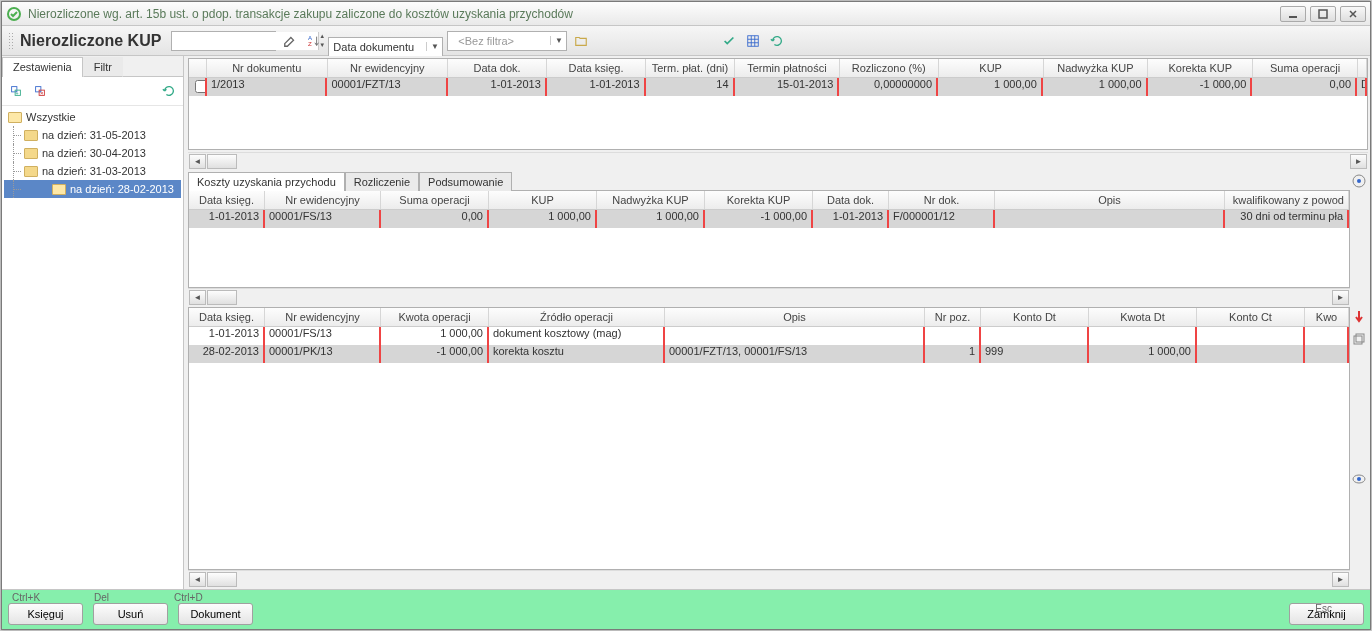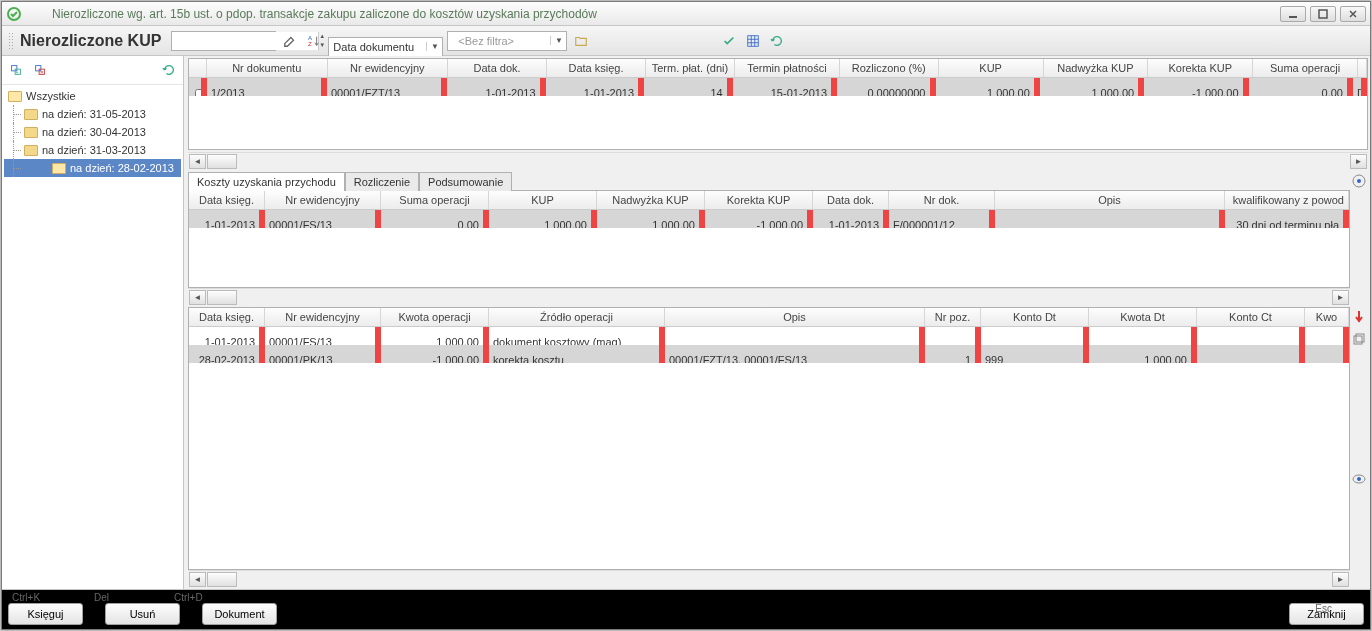--- a/index.html
+++ b/index.html
@@ -1,18 +1,18 @@
 <!DOCTYPE html>
 <html><head>
 <meta charset="utf-8">
 <style>
 * { box-sizing: border-box; margin: 0; padding: 0; }
 body { font-family: Tahoma, Arial, sans-serif; font-size: 11px; color: #333; background: #d4d4d4; width: 1372px; height: 631px; overflow: hidden; position: relative; }
 .window { width: 1370px; height: 629px; margin: 1px; background: #f0f0f0; border: 1px solid #7a7a7a; box-shadow: 0 0 3px rgba(0,0,0,.3); display: flex; flex-direction: column; }
-.titlebar { height: 24px; background: linear-gradient(#fdfdfd,#e9e9e9); border-bottom: 1px solid #c6c6c6; display: flex; align-items: center; padding: 0 4px; color: #5a7a5a; font-size: 12px; gap: 24px; }
+.titlebar { height: 24px; background: linear-gradient(#fdfdfd,#e9e9e9); border-bottom: 1px solid #c6c6c6; display: flex; align-items: center; padding: 0 4px; color: #5a7a5a; font-size: 12px; }
 .titlebar .icon { width: 16px; height: 16px; margin-right: 6px; color: #4caf50; }
 .titlebar .title { flex: 1; }
 .winbtns { display: flex; gap: 4px; }
 .winbtn { width: 26px; height: 16px; border: 1px solid #aaa; border-radius: 2px; background: linear-gradient(#f8f8f8,#dedede); display: flex; align-items: center; justify-content: center; font-size: 10px; color: #555; }
 .winbtn svg { width: 10px; height: 10px; }
 .toolbar { height: 30px; background: linear-gradient(#f6f6f6,#e4e4e4); border-bottom: 1px solid #c6c6c6; display: flex; align-items: center; padding: 0 6px; gap: 4px; }
 .toolbar .handle { width: 6px; height: 18px; background-image: radial-gradient(#aaa 1px, transparent 1px); background-size: 3px 3px; }
 .heading { font-size: 16px; font-weight: bold; color: #333; margin: 0 6px 0 2px; }
 .spin { width: 105px; height: 20px; background: #fff; border: 1px solid #b0b0b0; display: flex; }
 .spin input { flex: 1; border: none; outline: none; font-size: 11px; padding: 0 2px; }
@@ -40,33 +40,33 @@
 .tree-item.sub::before { content: ''; position: absolute; left: 9px; top: 0; bottom: 0; border-left: 1px dotted #999; }
 .tree-item.sub::after { content: ''; position: absolute; left: 9px; top: 9px; width: 8px; border-top: 1px dotted #999; }
 .tree-item.sel { background: #5b87c7; color: #fff; padding-left: 48px; }
 .folder-icon { width: 14px; height: 11px; background: #f4d88a; border: 1px solid #d0b060; border-radius: 1px; display: inline-block; }
 .folder-icon.open { background: #fde8a8; }
 .main { flex: 1; display: flex; flex-direction: column; overflow: hidden; background: #f0f0f0; padding: 2px 2px 2px 4px; gap: 2px; }
 .grid { background: #fff; border: 1px solid #b0b0b0; overflow: hidden; }
 .ghead { display: flex; background: linear-gradient(#fdfdfd,#ececec); border-bottom: 1px solid #ccc; }
 .ghead .gh { border-right: 1px solid #d6d6d6; padding: 3px 4px; text-align: center; font-size: 11px; color: #444; white-space: nowrap; overflow: hidden; }
 .grow { display: flex; height: 18px; }
-.grow .gc { border-right: 6px solid #ef4444; padding: 9px 4px; font-size: 11px; white-space: nowrap; overflow: hidden; }
+.grow .gc { border-right: 2px solid #ef4444; padding: 0 4px; font-size: 11px; white-space: nowrap; overflow: hidden; }
 .grow.sel { background: #d6d6d6; }
 .gcr { text-align: right; }
 .chk { width: 16px; text-align: center; }
 .chk input { margin: 2px; }
 .scrollbar { height: 17px; background: #f0f0f0; border-top: 1px solid #ddd; display: flex; align-items: center; }
 .scrollbar .arrow { width: 17px; height: 15px; background: linear-gradient(#fdfdfd,#e0e0e0); border: 1px solid #bbb; margin: 0 1px; display: flex; align-items: center; justify-content: center; font-size: 8px; color: #555; }
 .scrollbar .track { flex: 1; }
 .scrollbar .thumb { width: 30px; height: 15px; background: linear-gradient(#fdfdfd,#e0e0e0); border: 1px solid #bbb; }
 .sub-tabs { display: flex; background: #f0f0f0; }
 .sub-tab { padding: 3px 8px; border: 1px solid #b0b0b0; border-bottom: none; background: #fff; font-size: 11px; position: relative; top: 1px; z-index: 2; }
 .sub-tab.inactive { background: #eaeaea; }
-.statusbar { height: 40px; border-top: 1px solid #c6c6c6; background: #000000; display: flex; align-items: flex-end; padding: 2px 6px 4px; gap: 22px; }
+.statusbar { height: 40px; border-top: 1px solid #c6c6c6; background: #86efac; display: flex; align-items: flex-end; padding: 2px 6px 4px; gap: 10px; }
 .statusbar .shortcut { font-size: 10px; color: #666; position: absolute; }
 .btn { min-width: 75px; height: 22px; background: linear-gradient(#fdfdfd,#e4e4e4); border: 1px solid #a0a0a0; border-radius: 3px; font-size: 11px; padding: 0 10px; display: flex; align-items: center; justify-content: center; }
 .statusbar .sp { flex: 1; }
 .sidebtns { width: 18px; display: flex; flex-direction: column; align-items: center; padding-top: 2px; gap: 6px; }
 .sidebtns .sb { width: 16px; height: 16px; display: flex; align-items: center; justify-content: center; }
 .row-with-side { display: flex; }
 .row-with-side .gridpart { flex: 1; }
 </style>
 </head>
 <body>
@@ -151,20 +151,24 @@
         <svg viewBox="0 0 16 16">
           <path d="M3 8a5 5 0 1 1 2 4M3 8l-2-2m2 2l2-2" fill="none" stroke="#3a8" stroke-width="1.5"></path>
         </svg>
       </div>
     <div class="tbspace"></div>
   </div>
 
   <div class="body">
 
     <div class="sidebar">
+      <div class="side-tabs">
+        <div class="side-tab">Zestawienia</div>
+        <div class="side-tab inactive">Filtr</div>
+      </div>
       <div class="side-toolbar">
         <div class="tbicon">
             <svg viewBox="0 0 16 16">
               <rect x="3" y="3" width="6" height="6" fill="none" stroke="#36c"></rect>
               <rect x="7" y="7" width="6" height="6" fill="none" stroke="#3a8"></rect>
               <text x="7.5" y="12.5" font-size="6" fill="#3a8">+</text>
             </svg>
           </div>
         <div class="tbicon">
             <svg viewBox="0 0 16 16">

